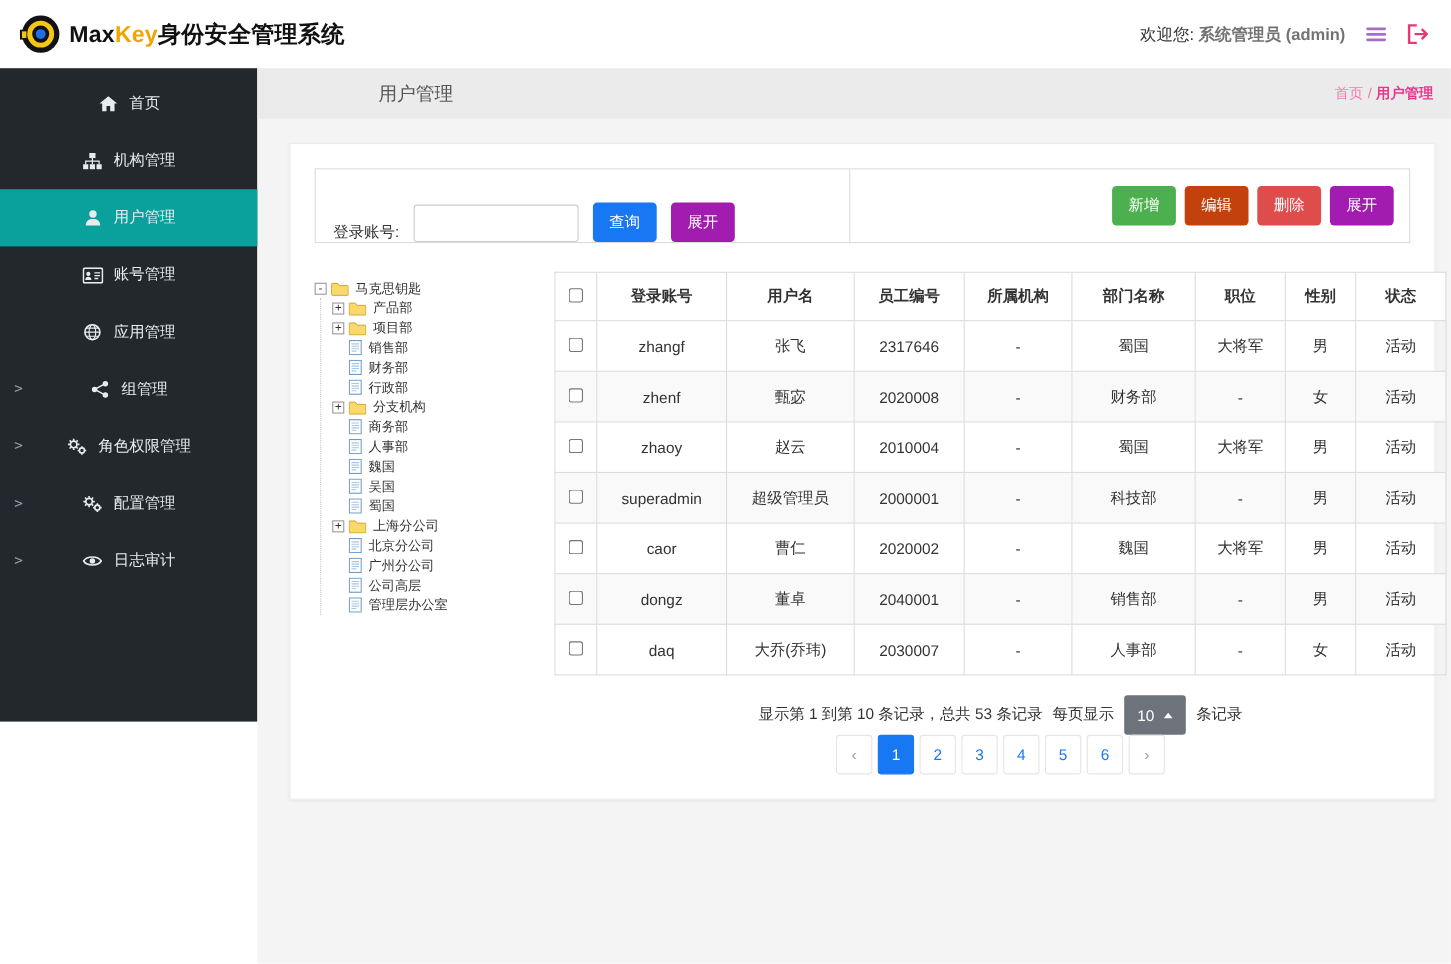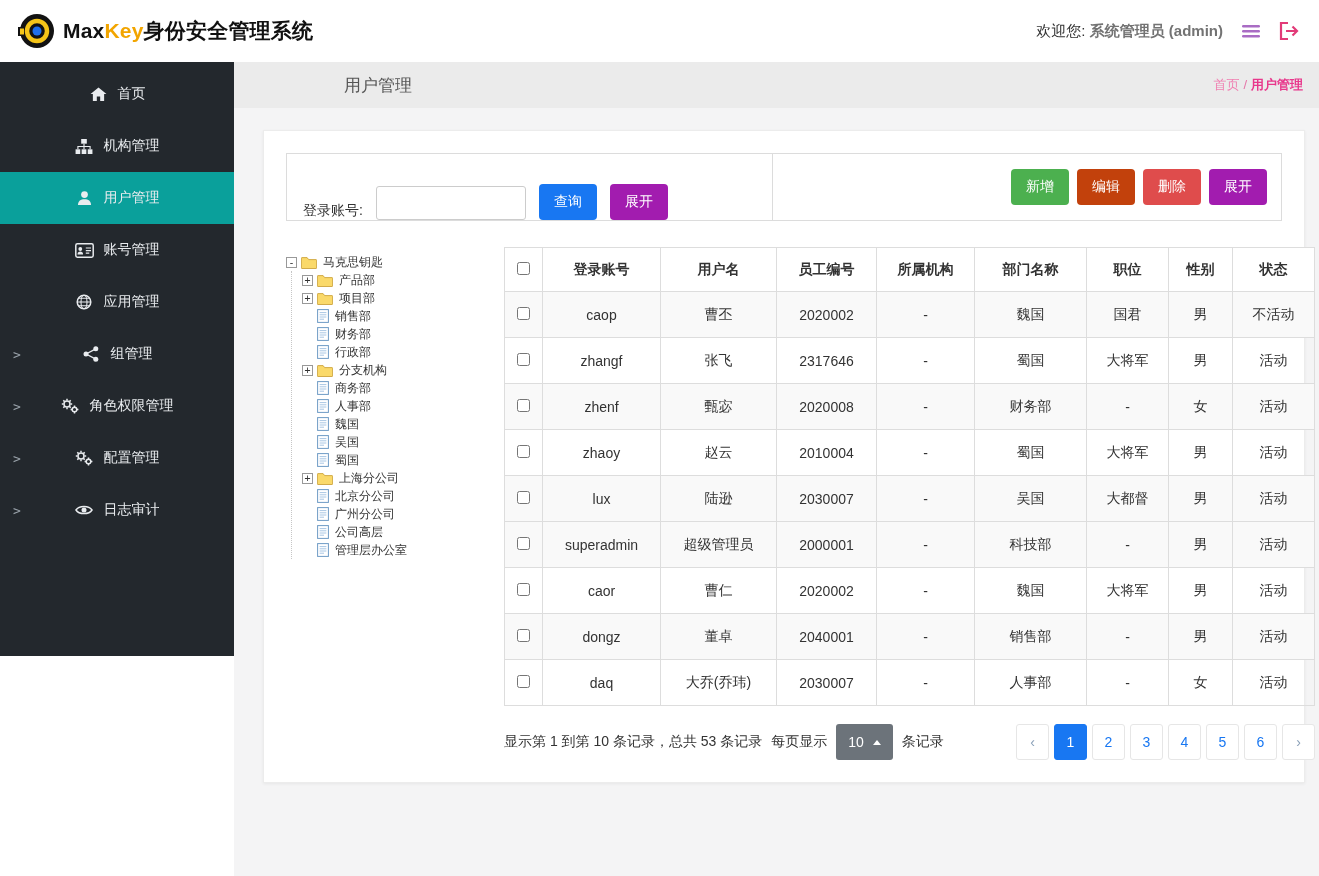--- a/index.html
+++ b/index.html
@@ -64,21 +64,21 @@
   .table-wrap { flex: 1; }
   table { width: 100%; border-collapse: collapse; font-size: 14px; color: #333; table-layout: fixed; }
   th, td { border: 1px solid #ddd; text-align: center; padding: 4px; overflow: hidden; }
   td { height: 46px; }
   th { font-weight: bold; height: 44px; background: #fff; }
   tr.striped td { background: #f9f9f9; }
   .col-check { width: 38px; }
   td input[type=checkbox], th input[type=checkbox] { width: 13px; height: 13px; cursor: pointer; }
 
   
-  .table-footer { display: flex; align-items: center; justify-content: space-between; margin-top: 18px; font-size: 14px; color: #333; }
+  .table-footer { display: flex; align-items: center; justify-content: space-between; margin-top: 18px; font-size: 14px; color: #333; flex-direction: column; }
   .footer-left { display: flex; align-items: center; gap: 9px; }
   .page-size-btn { background: #6c737a; color: #fff; border: none; border-radius: 3px; padding: 10px 12px; font-size: 14px; display: flex; align-items: center; gap: 9px; cursor: pointer; font-family: inherit; }
   .caret-up { width: 0; height: 0; border-left: 4px solid transparent; border-right: 4px solid transparent; border-bottom: 5px solid #fff; }
   .pagination { display: flex; gap: 5px; }
   .page-btn { min-width: 33px; height: 36px; display: flex; align-items: center; justify-content: center; border: 1px solid #e6e6e6; border-radius: 3px; color: #1877f2; font-size: 14px; cursor: pointer; background: #fff; padding: 0 10px; }
   .page-btn.active { background: #1877f2; color: #fff; border-color: #1877f2; }
   .page-btn.prev, .page-btn.next { color: #8aa0b8; }
 </style>
 </head>
 <body>
@@ -437,31 +437,20 @@
                   <th>用户名</th>
                   <th>员工编号</th>
                   <th>所属机构</th>
                   <th>部门名称</th>
                   <th>职位</th>
                   <th>性别</th>
                   <th>状态</th>
                 </tr>
               </thead>
             <tbody>
-                <tr class="striped">
-                  <td class="col-check"><input type="checkbox" style=""></td>
-                  <td>caop</td>
-                  <td>曹丕</td>
-                  <td>2020002</td>
-                  <td>-</td>
-                  <td>魏国</td>
-                  <td>国君</td>
-                  <td>男</td>
-                  <td>不活动</td>
-                </tr>
                 <tr>
                   <td class="col-check"><input type="checkbox" style=""></td>
                   <td>zhangf</td>
                   <td>张飞</td>
                   <td>2317646</td>
                   <td>-</td>
                   <td>蜀国</td>
                   <td>大将军</td>
                   <td>男</td>
                   <td>活动</td>
@@ -478,31 +467,20 @@
                   <td>活动</td>
                 </tr>
                 <tr>
                   <td class="col-check"><input type="checkbox" style=""></td>
                   <td>zhaoy</td>
                   <td>赵云</td>
                   <td>2010004</td>
                   <td>-</td>
                   <td>蜀国</td>
                   <td>大将军</td>
-                  <td>男</td>
-                  <td>活动</td>
-                </tr>
-                <tr class="striped">
-                  <td class="col-check"><input type="checkbox" style=""></td>
-                  <td>lux</td>
-                  <td>陆逊</td>
-                  <td>2030007</td>
-                  <td>-</td>
-                  <td>吴国</td>
-                  <td>大都督</td>
                   <td>男</td>
                   <td>活动</td>
                 </tr>
                 <tr class="striped">
                   <td class="col-check"><input type="checkbox" style=""></td>
                   <td>superadmin</td>
                   <td>超级管理员</td>
                   <td>2000001</td>
                   <td>-</td>
                   <td>科技部</td>

